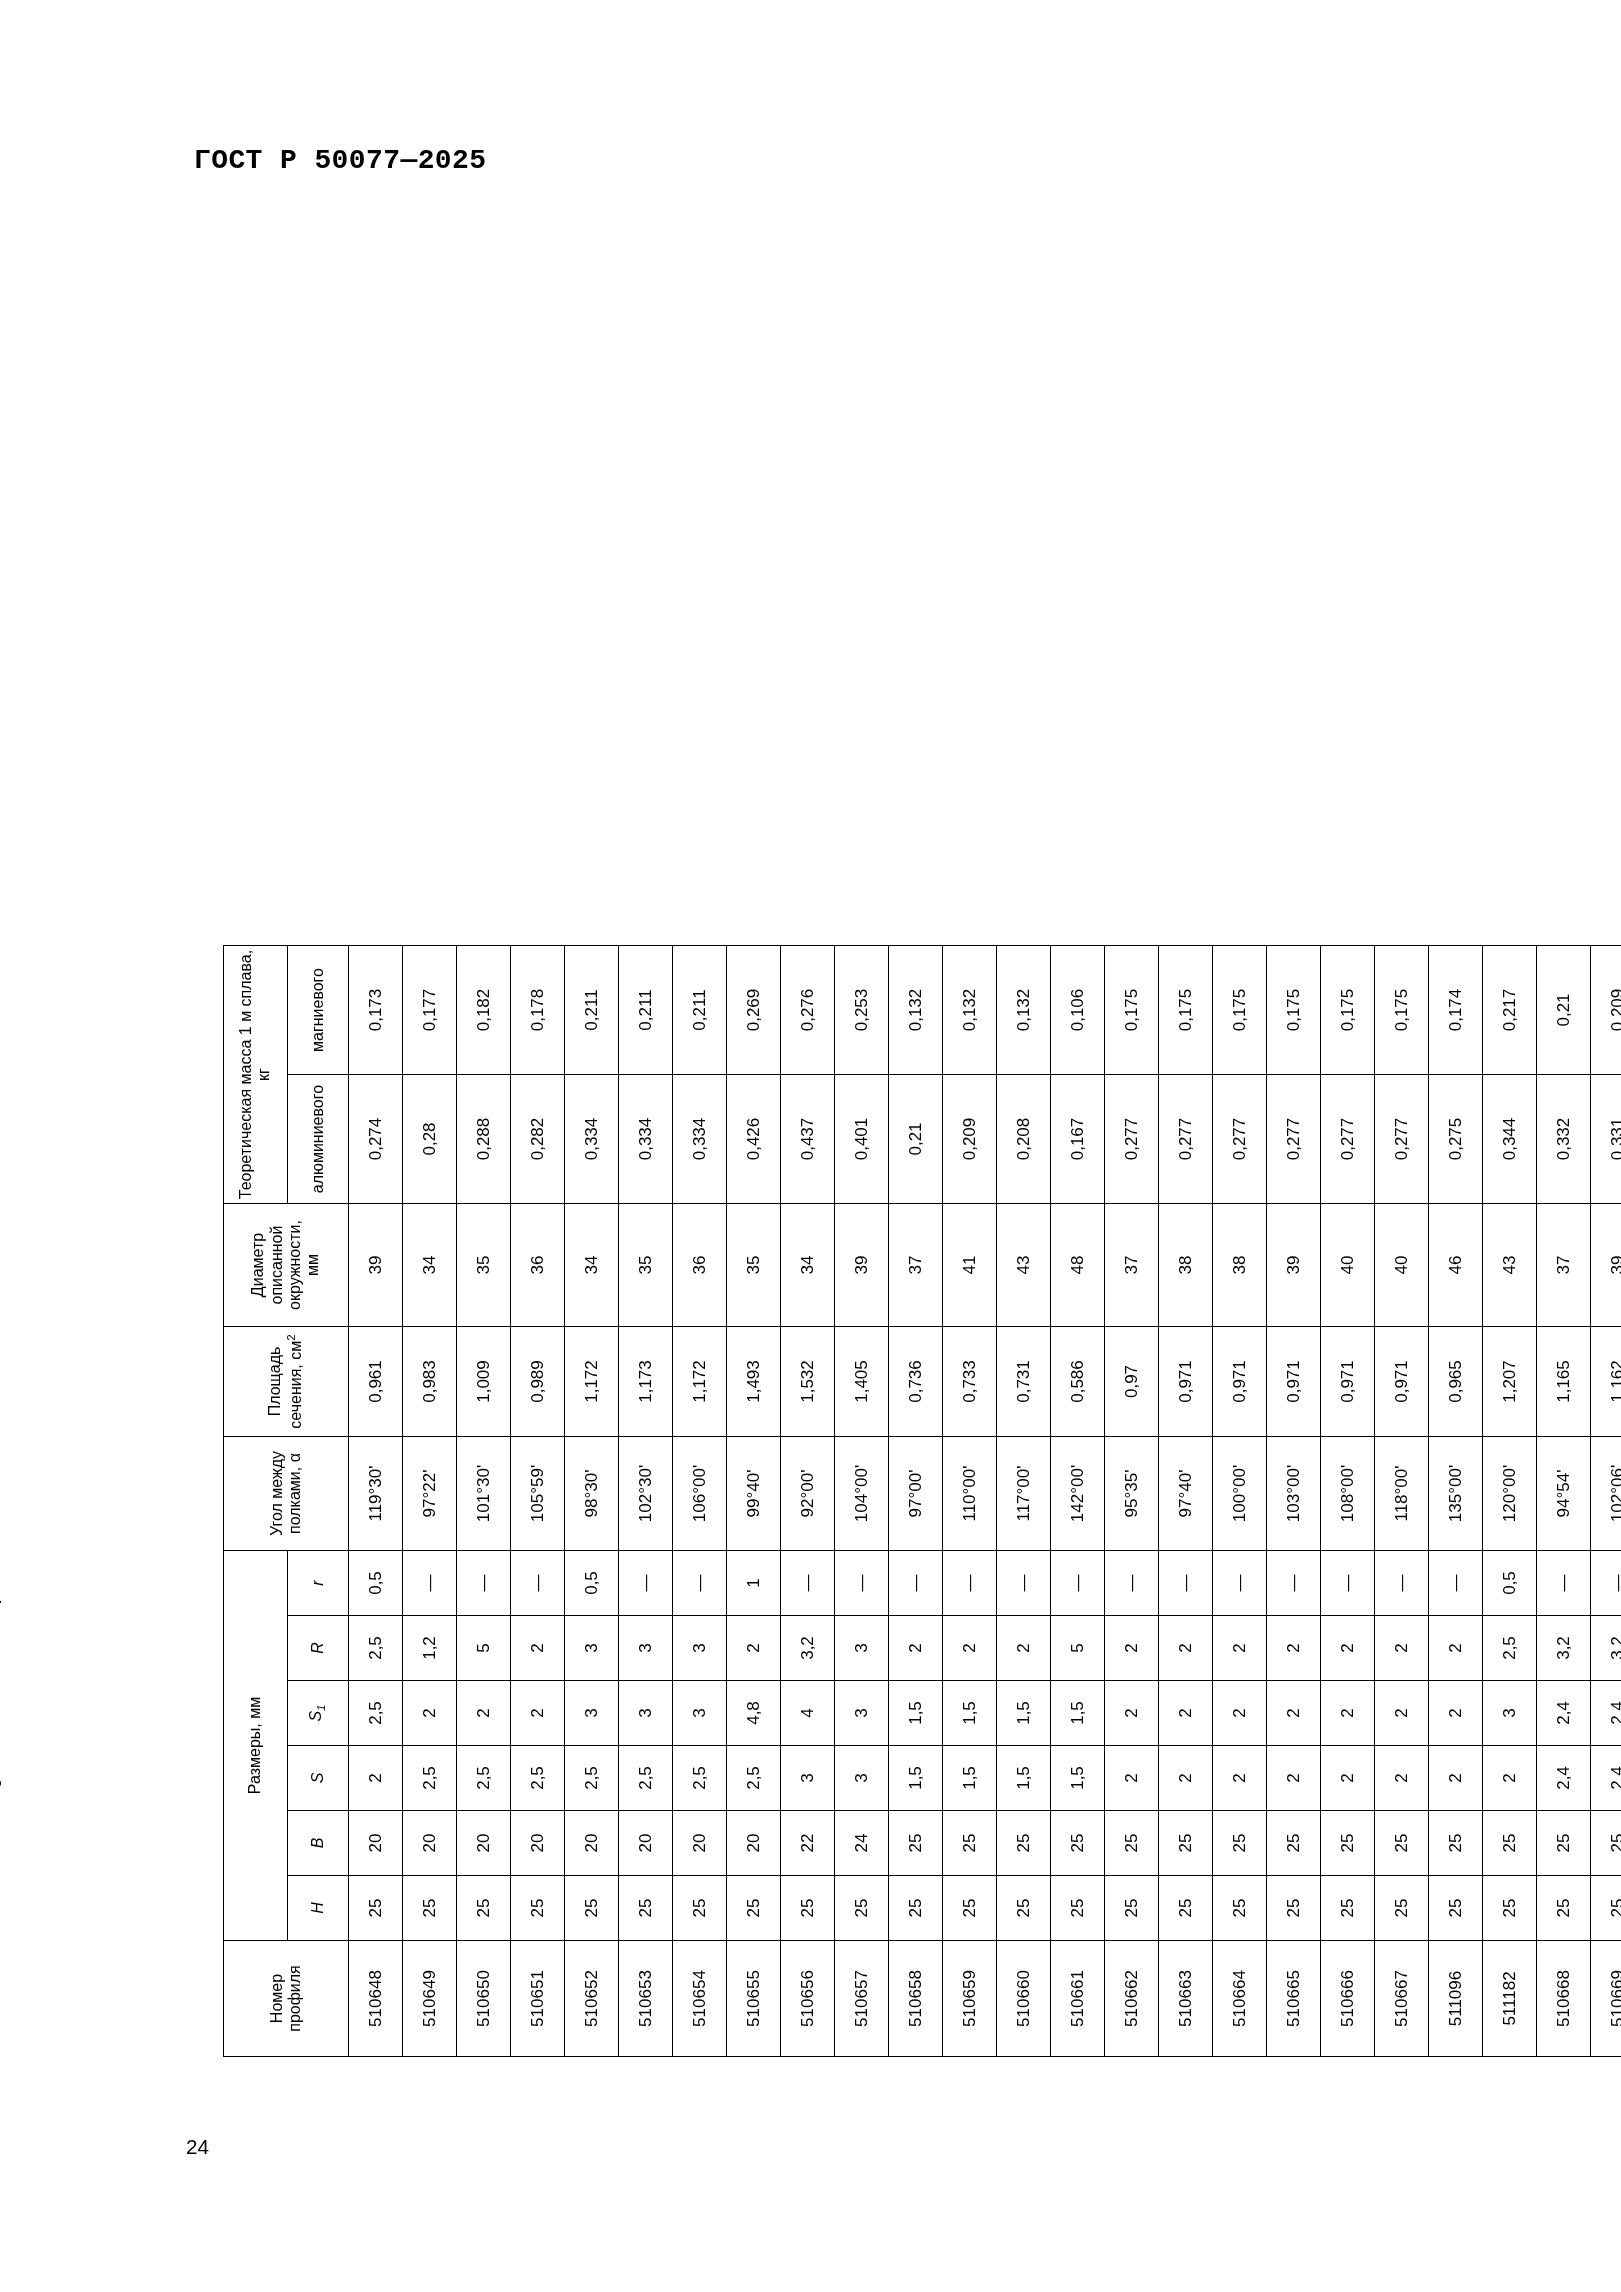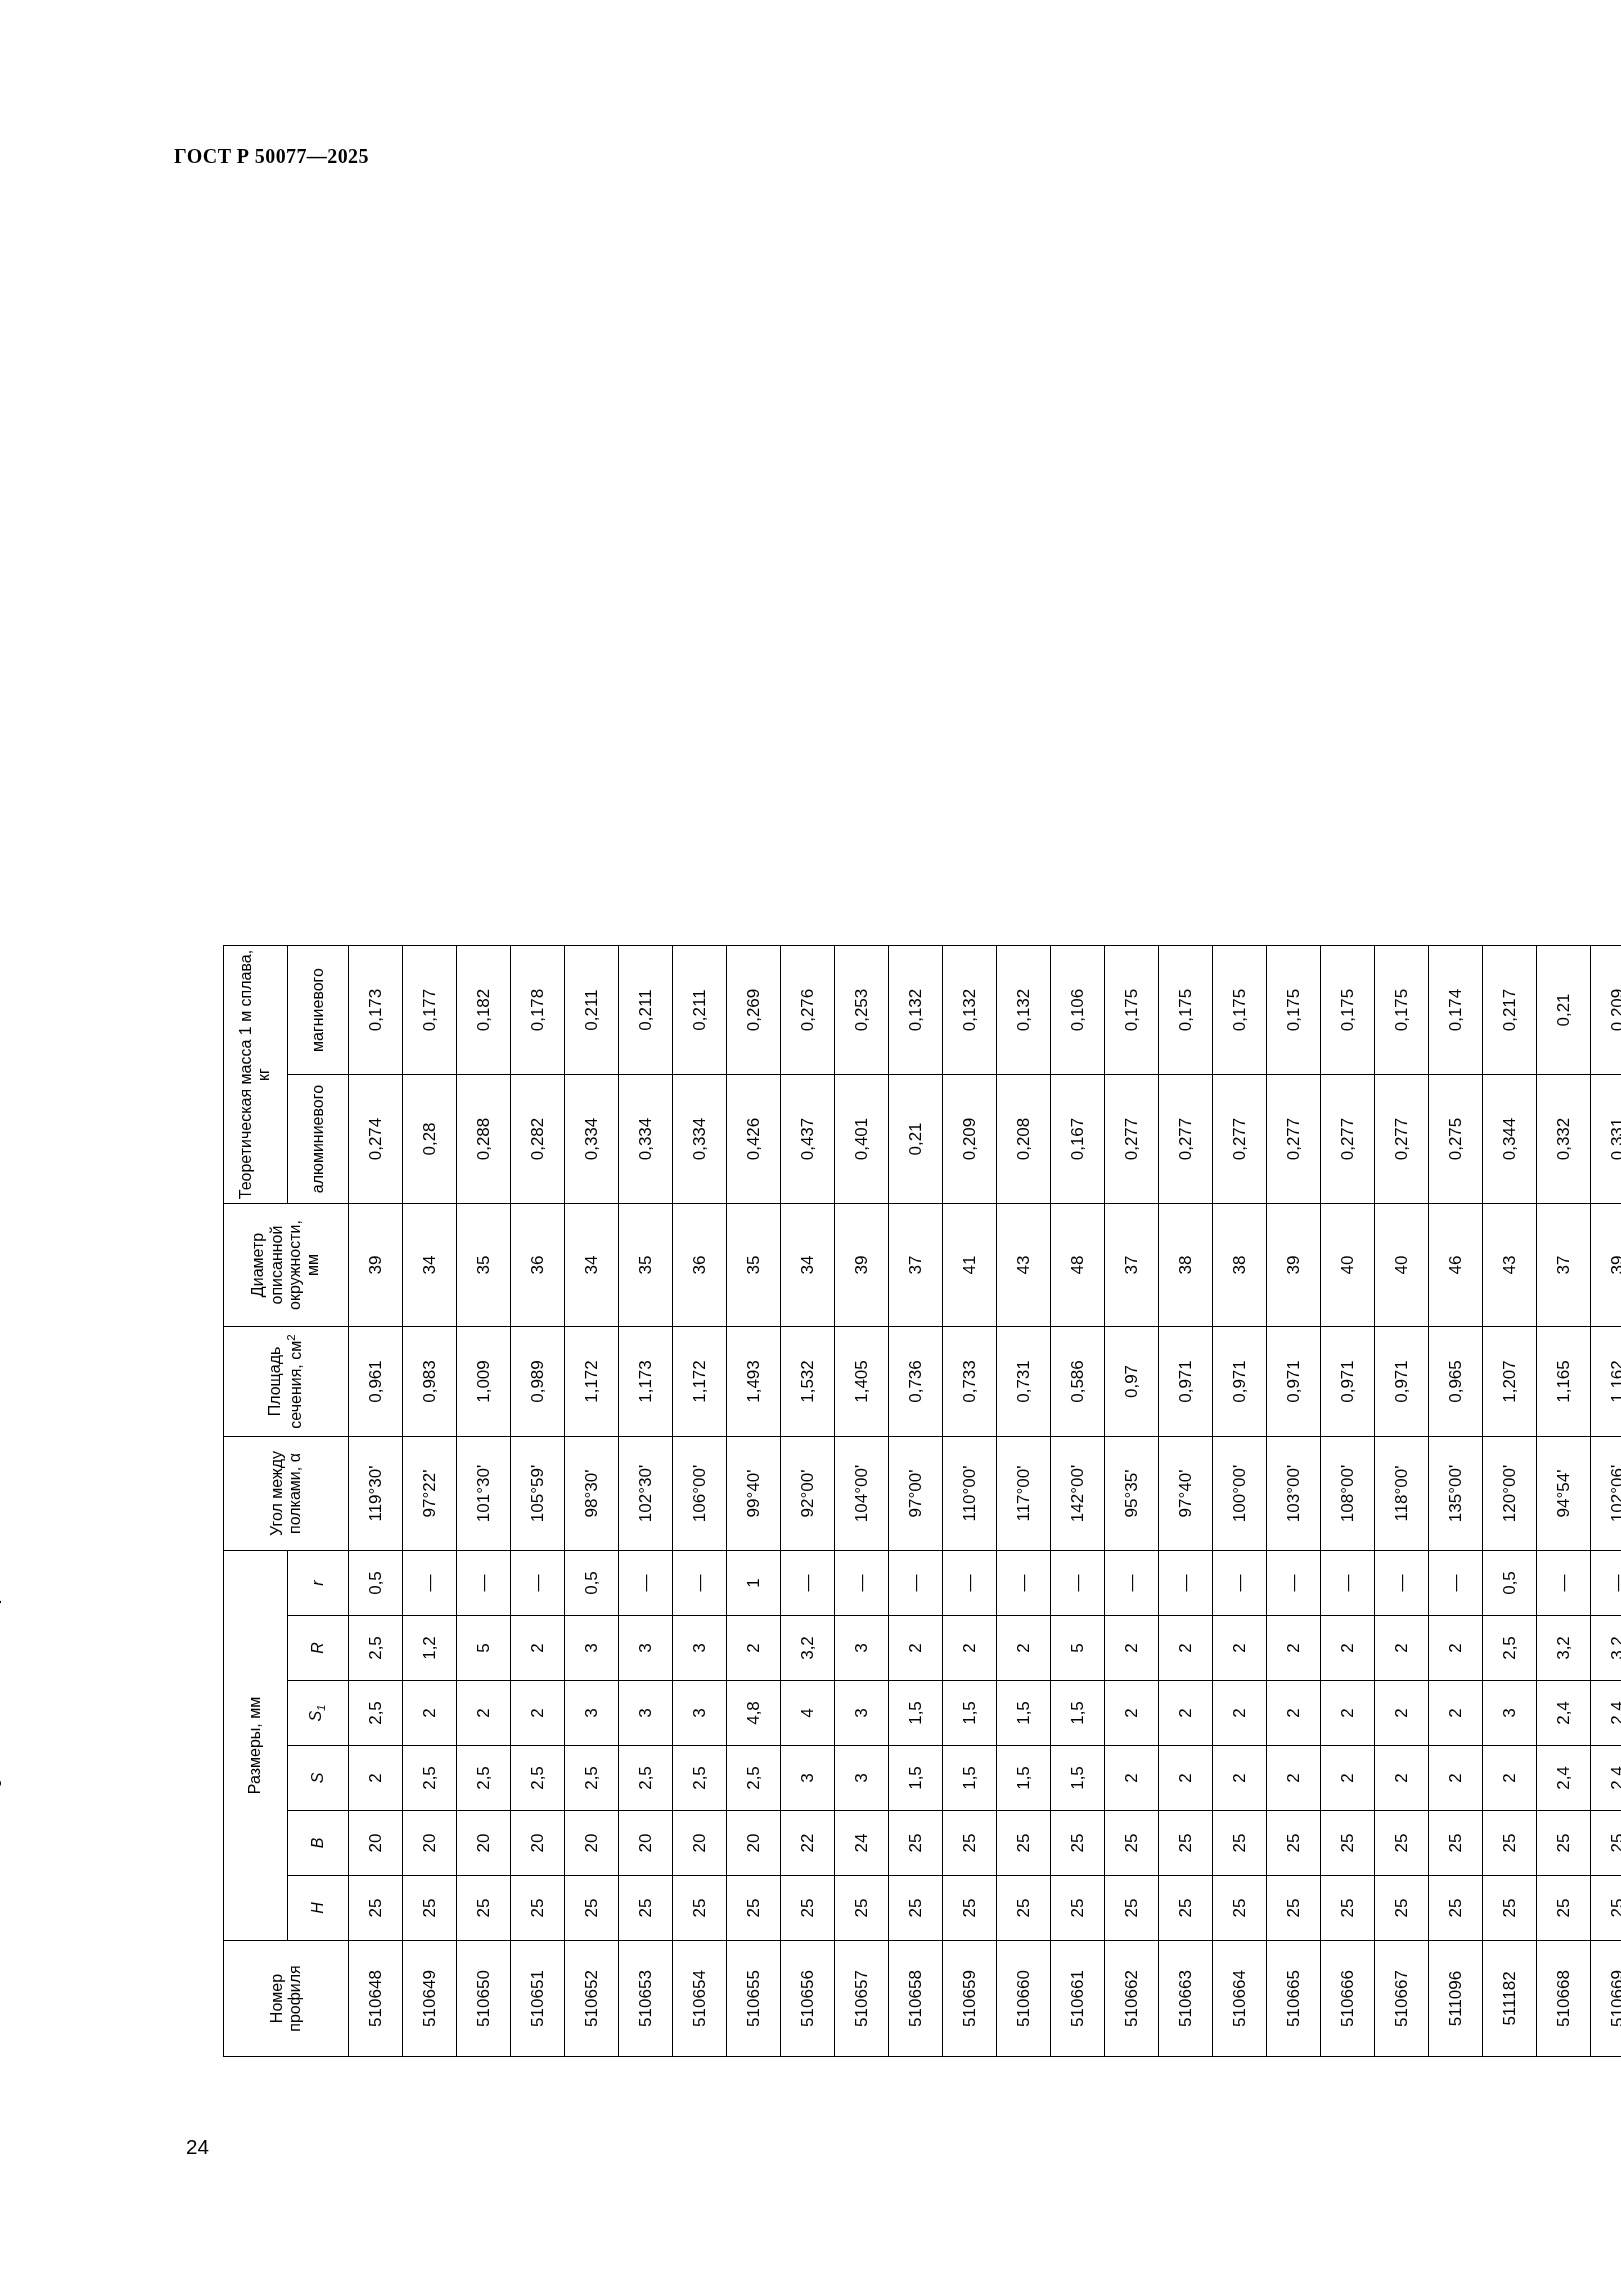--- a/index.html
+++ b/index.html
@@ -16,25 +16,25 @@
     overflow: hidden;
   }
 
   .page {
     position: absolute;
     inset: 0;
   }
 
   .header-code {
     position: absolute;
-    left: 174px;
+    left: 194px;
     top: 145px;
-    font-family: Liberation Serif, serif;
+    font-family: Liberation Mono, monospace;
     font-weight: bold;
-    font-size: 20px;
+    font-size: 28px;
     letter-spacing: 0.4px;
   }
 
   .page-number {
     position: absolute;
     left: 186px;
     top: 2135px;
     font-family: "Liberation Sans", sans-serif;
     font-size: 20.6px;
   }

